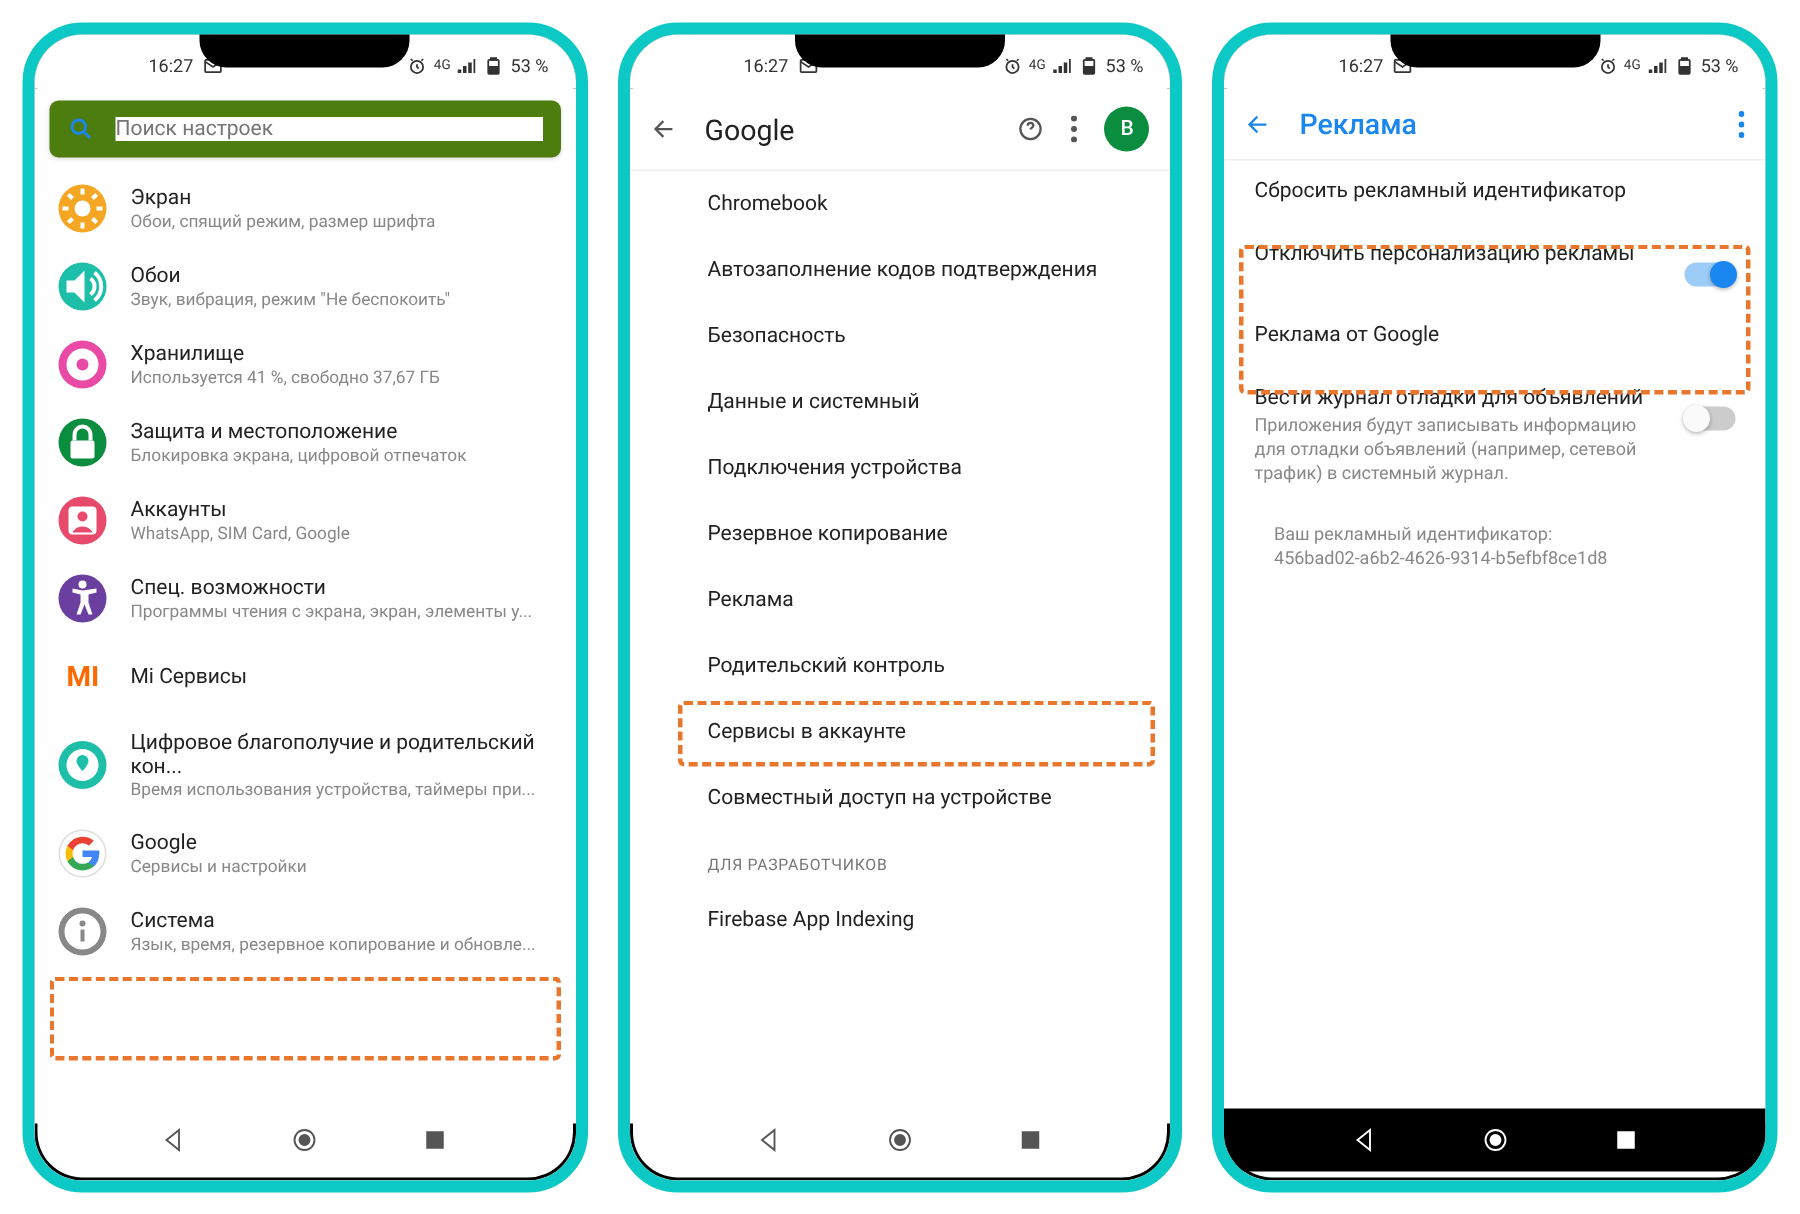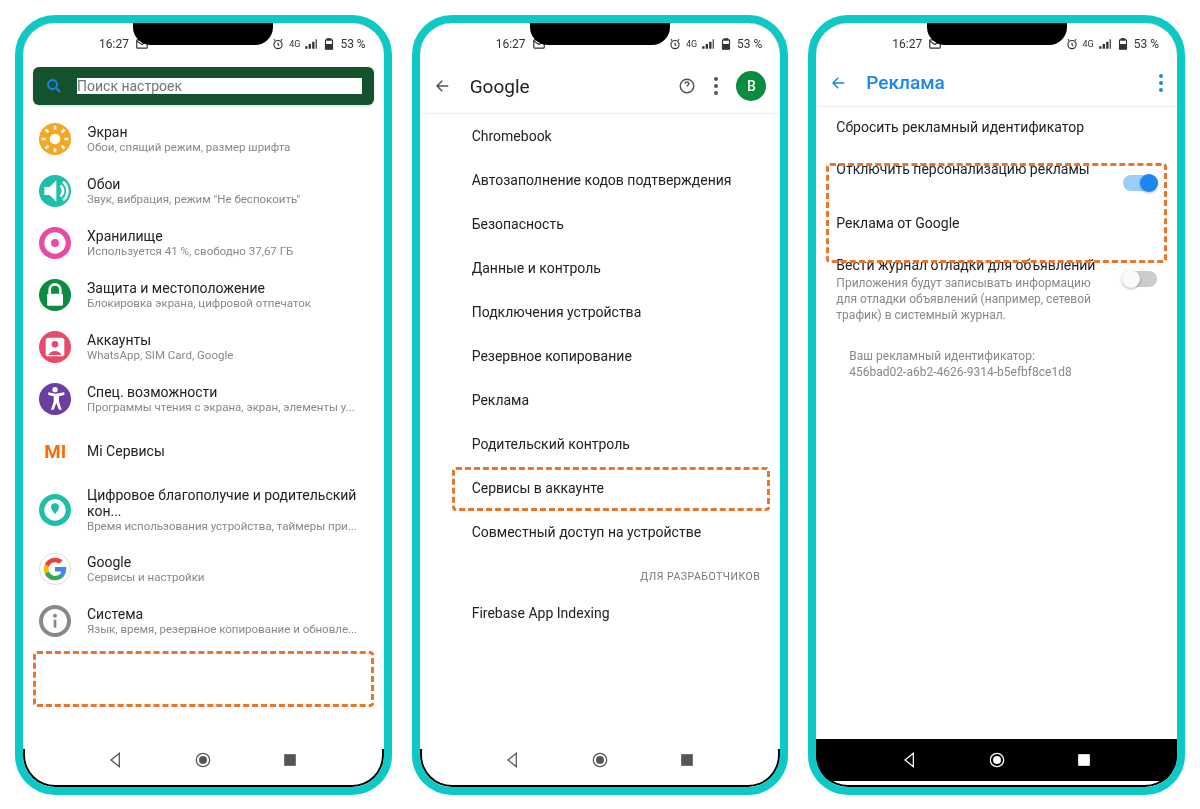--- a/index.html
+++ b/index.html
@@ -20,21 +20,21 @@
   height: 36px; display: flex; align-items: center; justify-content: space-between;
   padding: 6px 18px 0; font-size: 12px; color: #333; background: #fff;
 }
 .status-left { display: flex; align-items: flex-start; gap: 6px; padding-left: 58px; }
 .status-right { display: flex; align-items: center; gap: 4px; text-align: right; }
 .status-bar svg { width: 14px; height: 14px; }
 
 .content { height: 690px; overflow: hidden; background: #fff; }
 
 .search-row {
-  margin: 8px 10px; padding: 10px 12px; background: #14532d;
+  margin: 8px 10px; padding: 10px 12px; background: #4d7c0f;
   border-radius: 6px; box-shadow: 0 1px 3px rgba(0,0,0,0.15);
   display: flex; align-items: center; gap: 14px; justify-content: space-between;
 }
 .search-row input { border: none; outline: none; font-size: 14px; color: #666; flex: 1; }
 
 .settings-item {
   display: flex; align-items: center; padding: 10px 16px; gap: 16px;
 }
 .settings-icon {
   width: 32px; height: 32px; border-radius: 50%; display: flex;
@@ -47,21 +47,21 @@
 .header-row {
   display: flex; align-items: center; padding: 12px 14px; gap: 18px;
   border-bottom: 1px solid #eee;
 }
 .header-title { font-size: 19px; color: #222; flex: 1; }
 .header-title.blue { color: #1a86f0; font-weight: 500; }
 .avatar { width: 30px; height: 30px; border-radius: 50%; background: #0a8d3f; color: #fff;
   display: flex; align-items: center; justify-content: center; font-size: 14px; font-weight: 500; }
 
 .list-item { padding: 14px 20px 14px 52px; font-size: 14px; color: #222; }
-.section-header { padding: 16px 20px 8px 52px; font-size: 10.5px; letter-spacing: 0.5px; color: #777; text-transform: uppercase; text-align: right; }
+.section-header { padding: 16px 20px 8px 52px; font-size: 10.5px; letter-spacing: 0.5px; color: #777; text-transform: uppercase; }
 
 .pref-item { padding: 12px 20px; display: flex; align-items: flex-start; gap: 12px; }
 .pref-text { flex: 1; }
 .pref-title { font-size: 14px; color: #222; margin-bottom: 2px; }
 .pref-sub { font-size: 12px; color: #888; line-height: 1.35; }
 .pref-info { padding: 12px 33px; font-size: 12px; color: #888; line-height: 1.4; }
 
 .toggle { width: 34px; height: 16px; border-radius: 8px; position: relative; margin-top: 14px; flex-shrink: 0; }
 .toggle::after { content: ''; position: absolute; width: 18px; height: 18px; border-radius: 50%; top: -1px; box-shadow: 0 1px 3px rgba(0,0,0,0.3); }
 .toggle.on { background: #9bcdf7; }
@@ -304,21 +304,21 @@
           <circle cx="2" cy="2" r="2"></circle>
           <circle cx="2" cy="9" r="2"></circle>
           <circle cx="2" cy="16" r="2"></circle>
         </svg>
       <div class="avatar">B</div>
     </div>
     <div id="p2-list">
         <div class="list-item">Chromebook</div>
         <div class="list-item">Автозаполнение кодов подтверждения</div>
         <div class="list-item">Безопасность</div>
-        <div class="list-item">Данные и контроль</div>
+        <div class="list-item">Данные и системный</div>
         <div class="list-item">Подключения устройства</div>
         <div class="list-item">Резервное копирование</div>
         <div class="list-item">Реклама</div>
         <div class="list-item">Родительский контроль</div>
         <div class="list-item">Сервисы в аккаунте</div>
         <div class="list-item">Совместный доступ на устройстве</div>
       </div>
     <div class="section-header">ДЛЯ РАЗРАБОТЧИКОВ</div>
     <div id="p2-dev">
         <div class="list-item">Firebase App Indexing</div>

